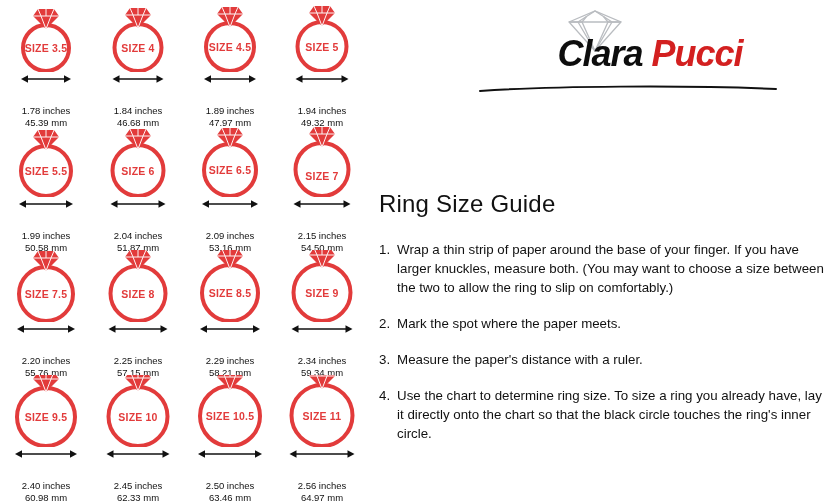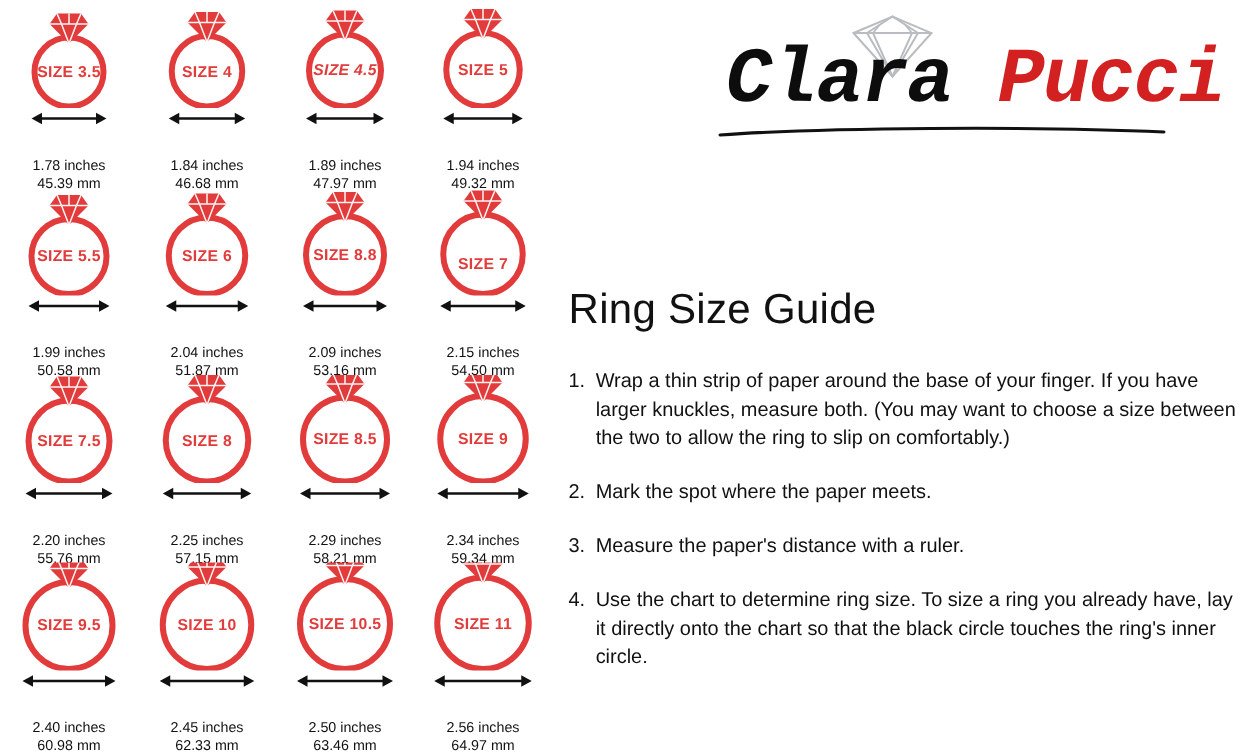--- a/index.html
+++ b/index.html
@@ -86,23 +86,23 @@
     position: absolute;
     left: 82px;
     top: 2px;
   }
   .logo-text {
     position: absolute;
     left: 0;
     top: 18px;
     width: 360px;
     text-align: center;
-    font-family: Liberation Mono, monospace;
+    font-family: Liberation Sans, sans-serif;
     font-style: italic;
-    font-size: 52px;
+    font-size: 36px;
     line-height: 60px;
     letter-spacing: -1px;
     white-space: nowrap;
   }
   .logo-clara { color: #0d0d0d; font-weight: 700; }
   .logo-pucci { color: #d32020; font-weight: 700; }
   .logo-swoosh {
     position: absolute;
     left: 8px;
     top: 74px;
@@ -112,21 +112,21 @@
 
   
   .guide {
     position: absolute;
     left: 379px;
     top: 190px;
     width: 450px;
   }
   .guide h1 {
     margin: 0 0 22px 0;
-    font-size: 28px;
+    font-size: 24px;
     font-weight: 400;
     letter-spacing: .2px;
     color: #111;
   }
   .step {
     font-size: 13.3px;
     line-height: 19px;
     color: #111;
     margin-bottom: 17px;
     display: flex;
@@ -210,21 +210,21 @@
             </g>
             <g stroke="#ffffff" stroke-width="1" fill="none" opacity="0.95">
               <path d="M33 14 L59 14"></path>
               <path d="M38 7 L41 14"></path>
               <path d="M54 7 L51 14"></path>
               <path d="M41 14 L46 27"></path>
               <path d="M51 14 L46 27"></path>
               <path d="M46 7 L46 14"></path>
             </g>
           </svg>
-          <div class="size-label" style="top: 41px; font-style: italic;">SIZE 4.5</div>
+          <div class="size-label" style="top: 41px;">SIZE 4.5</div>
         </div>
         <div class="arrow-row">
           <svg class="arrow-svg" width="92" height="14" viewBox="0 0 92 14" aria-hidden="true">
             <line x1="26" y1="7" x2="66" y2="7" stroke="#111" stroke-width="1.6"></line>
             <polygon points="20,7 27,3.2 27,10.8" fill="#111"></polygon>
             <polygon points="72,7 65,3.2 65,10.8" fill="#111"></polygon>
           </svg>
         </div>
         <div class="meas">
           <div>1.89 inches</div>
@@ -330,21 +330,21 @@
             </g>
             <g stroke="#ffffff" stroke-width="1" fill="none" opacity="0.95">
               <path d="M33 10 L59 10"></path>
               <path d="M38 3 L41 10"></path>
               <path d="M54 3 L51 10"></path>
               <path d="M41 10 L46 23"></path>
               <path d="M51 10 L46 23"></path>
               <path d="M46 3 L46 10"></path>
             </g>
           </svg>
-          <div class="size-label" style="top: 39px;">SIZE 8.8</div>
+          <div class="size-label" style="top: 39px;">SIZE 6.5</div>
         </div>
         <div class="arrow-row">
           <svg class="arrow-svg" width="92" height="14" viewBox="0 0 92 14" aria-hidden="true">
             <line x1="24" y1="7" x2="68" y2="7" stroke="#111" stroke-width="1.6"></line>
             <polygon points="18,7 25,3.2 25,10.8" fill="#111"></polygon>
             <polygon points="74,7 67,3.2 67,10.8" fill="#111"></polygon>
           </svg>
         </div>
         <div class="meas">
           <div>2.09 inches</div>

